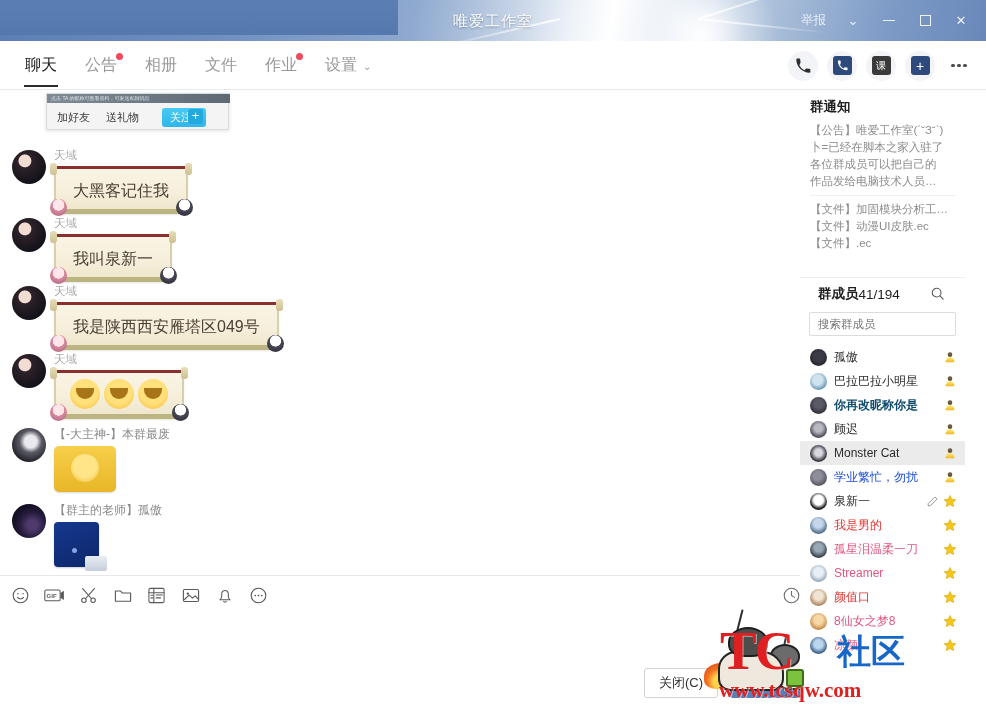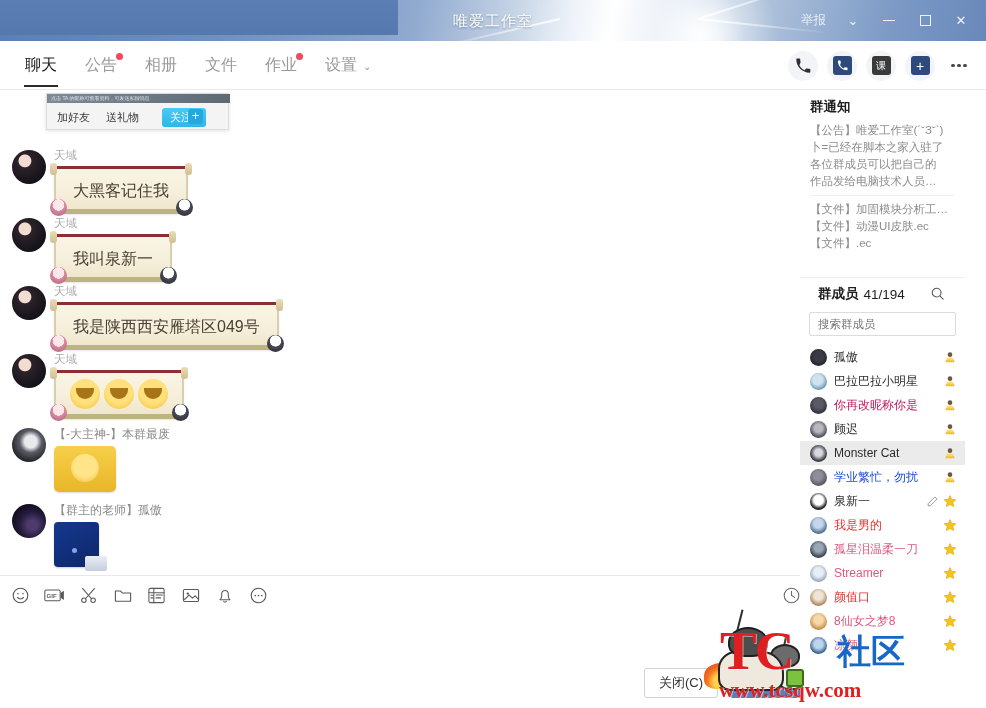--- a/index.html
+++ b/index.html
@@ -732,21 +732,21 @@
           <div class="notice-line">作品发给电脑技术人员…</div>
         </div>
         <div class="notice-sep"></div>
         <div class="notice-line">【文件】加固模块分析工…</div>
         <div class="notice-line">【文件】动漫UI皮肤.ec</div>
         <div class="notice-line">【文件】.ec</div>
       </div>
 
       <div class="members-head">
         <span class="mtitle">群成员</span>
-        <span class="mtitle" style="font-weight:normal;margin-left:5px;">41/194</span>
+        <span class="mtitle" style="font-weight:normal;">41/194</span>
         <span class="msearch">
           <svg width="15" height="15" viewBox="0 0 24 24" fill="none" stroke="#5a5a5a" stroke-width="1.8" stroke-linecap="round">
             <circle cx="10.6" cy="10.6" r="7"></circle>
               <path d="M15.8 15.8 21 21"></path>
           </svg>
         </span>
       </div>
 
       <input class="member-search" type="text" placeholder="搜索群成员" style="">
 
@@ -768,21 +768,21 @@
             <span class="m-badge">
               <svg width="14" height="14" viewBox="0 0 24 24">
                 <circle cx="12" cy="8" r="4" fill="#6b5a3e"></circle>
                 <path d="M4.2 21c0-4.2 3.5-7 7.8-7s7.8 2.8 7.8 7z" fill="#f0c030"></path>
                 <path d="M6 12.6 9 15l3-3.2 3 3.2 3-2.4-1 5.4H7z" fill="#ffd84d"></path>
               </svg>
             </span>
           </div>
           <div class="member">
             <span class="m-ava" style="background: radial-gradient(circle at 50% 40%, rgb(90, 90, 102) 0px, rgb(90, 90, 102) 32%, rgb(22, 22, 32) 100%);"></span>
-            <span class="m-name" style="color: #be185d;">你再改昵称你是</span>
+            <span class="m-name" style="color: #0c4a6e; font-weight: bold;">你再改昵称你是</span>
             <span class="m-badge">
               <svg width="14" height="14" viewBox="0 0 24 24">
                 <circle cx="12" cy="8" r="4" fill="#6b5a3e"></circle>
                 <path d="M4.2 21c0-4.2 3.5-7 7.8-7s7.8 2.8 7.8 7z" fill="#f0c030"></path>
                 <path d="M6 12.6 9 15l3-3.2 3 3.2 3-2.4-1 5.4H7z" fill="#ffd84d"></path>
               </svg>
             </span>
           </div>
           <div class="member">
             <span class="m-ava" style="background: radial-gradient(circle at 50% 42%, rgb(185, 185, 194) 0px, rgb(185, 185, 194) 30%, rgb(75, 75, 85) 70%, rgb(27, 27, 34) 100%);"></span>

